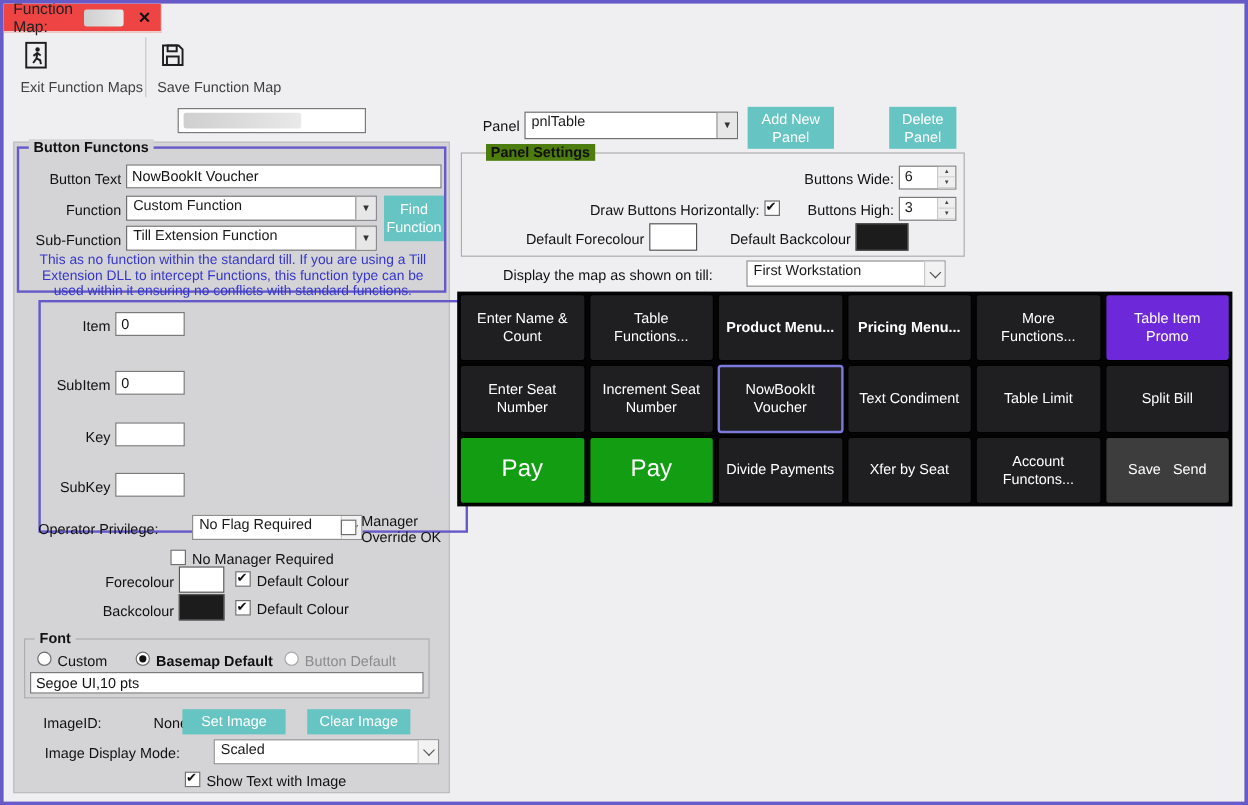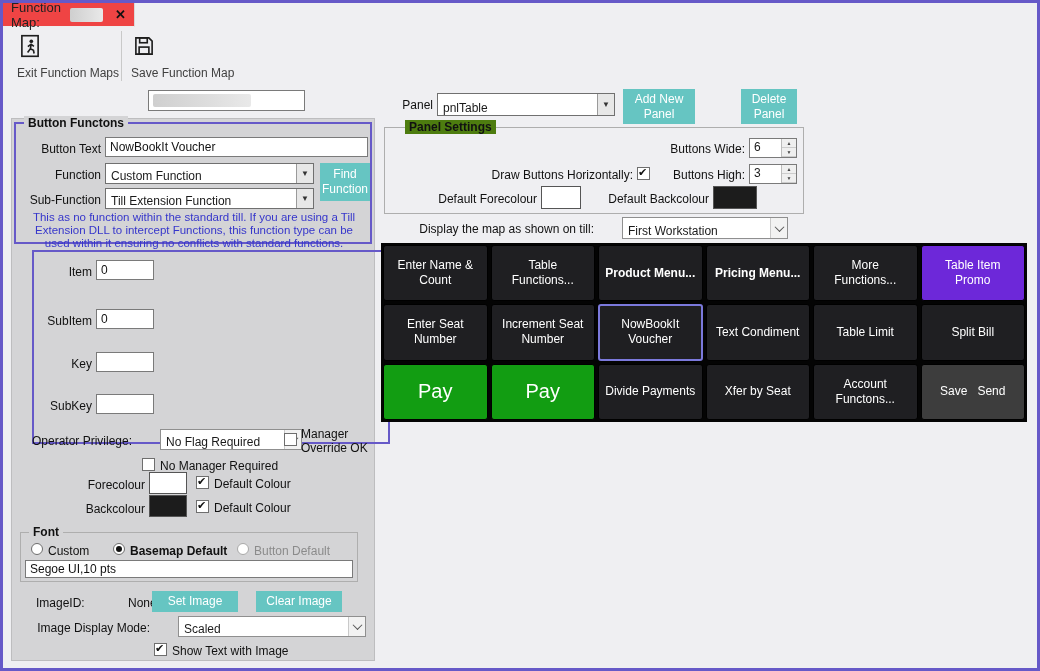--- a/index.html
+++ b/index.html
@@ -22,21 +22,21 @@
   .tool-btn { position: absolute; top: 4px; text-align: left; color: #404040; }
   .tool-btn .ticon { display: block; margin: 2px auto 4px; }
   .tool-sep { position: absolute; left: 118px; top: 4px; width: 1px; height: 50px; background: #c9c9c9; }
   
   .lbl { position: absolute; white-space: nowrap; color: #111; }
   .r { text-align: right; }
   .tbox { position: absolute; background: #fff; border: 1px solid #7a7a7a; font-family: "Liberation Sans", sans-serif;
     font-size: 12px; padding: 0 4px; color: #111; }
   input.tbox { outline: none; }
   
-  .combo { position: absolute; background: #fff; border: 1px solid #707070; display: flex; align-items: flex-end; }
+  .combo { position: absolute; background: #fff; border: 1px solid #707070; display: flex; align-items: flex-start; }
   .combo .cval { flex: 1; padding: 0 5px; white-space: nowrap; overflow: hidden; }
   .combo .carrow { width: 17px; align-self: stretch; background: #e7e7e7; border-left: 1px solid #9a9a9a;
     display: flex; align-items: center; justify-content: center; font-size: 8px; color: #333; }
   
   .combo.modern { border: 1px solid #8f8f8f; margin-left: 24px; }
   .combo.modern .carrow { background: #f2f2f2; border-left: 1px solid #c9c9c9; }
   .chev { width: 7px; height: 7px; border-right: 1.5px solid #555; border-bottom: 1.5px solid #555;
     transform: rotate(45deg) translate(-1px,-1px); }
   
   .teal { position: absolute; background: #66c5c2; color: #fff; border: none; text-align: center;

